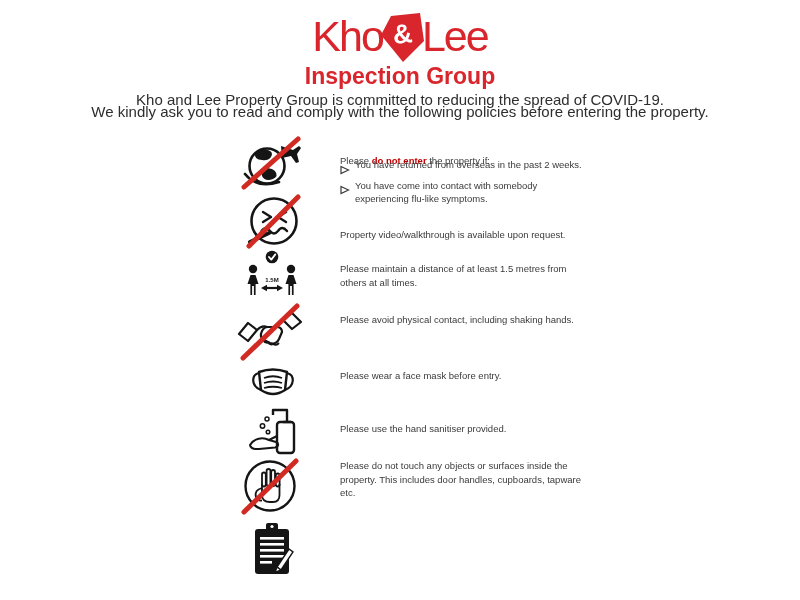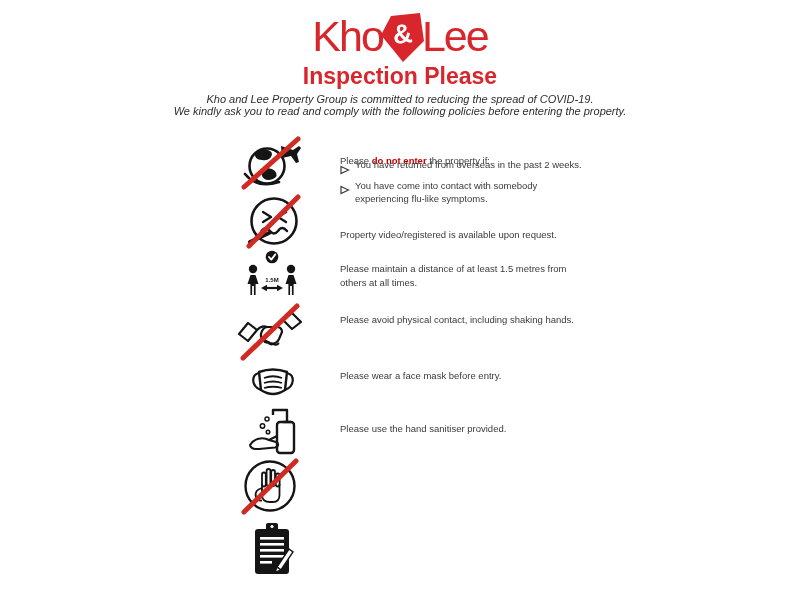--- a/index.html
+++ b/index.html
@@ -10,21 +10,21 @@
   
   .logo-row{position:absolute;top:10px;left:0;width:800px;display:flex;justify-content:center;align-items:center;}
   .logo-word{font-size:43px;font-weight:normal;letter-spacing:-2px;color:#d8262c;line-height:50px;}
   .logo-mark{position:relative;width:45px;height:51px;margin:0 -3px;top:2px;}
   .logo-mark svg{position:absolute;left:0;top:0;}
   .logo-amp{position:absolute;left:0;top:7px;width:45px;text-align:center;color:#ffffff;
     font-size:27px;font-weight:bold;transform:rotate(-6deg);}
   .page-title{position:absolute;top:63px;left:0;width:800px;text-align:center;
     color:#d8262c;font-size:23px;font-weight:bold;}
   .intro{position:absolute;top:94px;left:0;width:800px;text-align:center;
-    font-size:11px;line-height:11.5px;color:#2e2e2e;white-space:pre-line;font-style:italic;}
+    font-size:15px;line-height:11.5px;color:#2e2e2e;white-space:pre-line;}
   
   .txt{position:absolute;left:340px;width:242px;font-size:9.5px;line-height:13.5px;
     color:#3a3a3a;white-space:pre-line;}
   .emph{color:#c00000;font-weight:bold;}
   .bullets{position:absolute;left:340px;top:158px;width:242px;}
   .bullet-row{display:flex;align-items:flex-start;}
   .bullet-glyph{flex:0 0 15px;padding-top:2.5px;}
   .bullet-text{font-size:9.5px;line-height:13.5px;color:#3a3a3a;white-space:pre-line;}
   
   .icon{position:absolute;}
@@ -46,21 +46,21 @@
     <span class="logo-word">Kho</span>
     <span class="logo-mark">
       <svg width="45" height="51" viewBox="0 0 45 51">
         <polygon points="11,4 40,1 44,29 23,50 1,23" fill="#d8262c"></polygon>
       </svg>
       <span class="logo-amp">&amp;</span>
     </span>
     <span class="logo-word">Lee</span>
   </div>
 
-  <div class="page-title">Inspection Please</div>
+  <div class="page-title">Inspection Group</div>
   <div class="intro">Kho and Lee Property Group is committed to reducing the spread of COVID-19.
 We kindly ask you to read and comply with the following policies before entering the property.</div>
 
   <div class="icon i-globe">
     <svg width="61" height="56" viewBox="0 0 61 56">
       <circle cx="26" cy="30" r="17.5" fill="none" stroke="#151515" stroke-width="2.6"></circle>
       <path d="M14,17 q6,-6 13,-3 q6,2 3,7 q-3,4 -9,3 q-8,0 -7,-7 z" fill="#151515"></path>
       <path d="M21,34 q8,-4 13,1 q4,5 -2,8 q-8,3 -11,-3 z" fill="#151515"></path>
       <path d="M40,10 l12,4 l6,-4 l2,2 l-4,6 l2,8 l-3,1 l-5,-7 l-9,2 z" fill="#151515"></path>
       <path d="M4,38 Q16,53 38,46" fill="none" stroke="#151515" stroke-width="2.6" stroke-linecap="round"></path>
@@ -95,21 +95,21 @@
       <span class="bullet-glyph">
         <svg width="10" height="10" viewBox="0 0 10 10">
             <polygon points="1,1.5 8.5,5 1,8.5" fill="#ffffff" stroke="#3a3a3a" stroke-width="1.2"></polygon>
           </svg>
       </span>
       <span class="bullet-text">You have come into contact with somebody
 experiencing flu-like symptoms.</span>
     </div>
   </div>
 
-  <div class="txt" style="top:228px">Property video/registered is available upon request.</div>
+  <div class="txt" style="top:228px">Property video/walkthrough is available upon request.</div>
 
   <div class="icon i-distance">
     <svg width="58" height="47" viewBox="0 0 58 47">
       <circle cx="29" cy="7" r="6.3" fill="#151515"></circle>
       <path d="M26,7 l2.3,2.6 l4,-5.2" fill="none" stroke="#ffffff" stroke-width="1.8" stroke-linecap="round" stroke-linejoin="round"></path>
       <circle cx="10" cy="19" r="4.2" fill="#151515"></circle>
       <polygon points="4.5,34 7.5,25 12.5,25 15.5,34 12.6,34 12.6,45 10.9,45 10.9,36 9.1,36 9.1,45 7.4,45 7.4,34" fill="#151515"></polygon>
       <circle cx="48" cy="19" r="4.2" fill="#151515"></circle>
       <polygon points="42.5,34 45.5,25 50.5,25 53.5,34 50.6,34 50.6,45 48.9,45 48.9,36 47.1,36 47.1,45 45.4,45 45.4,34" fill="#151515"></polygon>
       <text x="29" y="31.5" text-anchor="middle" font-family="Liberation Sans, sans-serif" font-size="6" font-weight="bold" fill="#151515">1.5M</text>
@@ -167,20 +167,23 @@
       <circle cx="31" cy="32" r="24.5" fill="none" stroke="#151515" stroke-width="2.4"></circle>
       <rect x="23" y="18.5" width="3.8" height="14" rx="1.9" fill="none" stroke="#151515" stroke-width="1.8"></rect>
       <rect x="27.6" y="15" width="3.8" height="17" rx="1.9" fill="none" stroke="#151515" stroke-width="1.8"></rect>
       <rect x="32.2" y="16" width="3.8" height="16" rx="1.9" fill="none" stroke="#151515" stroke-width="1.8"></rect>
       <rect x="36.8" y="19.5" width="3.8" height="13" rx="1.9" fill="none" stroke="#151515" stroke-width="1.8"></rect>
       <path d="M23,30 L23,41 Q23,48 31,48 L34,48 Q40.5,48 40.5,41 L40.5,30" fill="none" stroke="#151515" stroke-width="1.8"></path>
       <path d="M23,34 Q15,36 17,43 Q18,47 23,46.5" fill="none" stroke="#151515" stroke-width="1.8"></path>
       <line x1="57" y1="7" x2="5" y2="58" stroke="#d02a22" stroke-width="5" stroke-linecap="round"></line>
     </svg>
   </div>
+  <div class="txt" style="top:459px">Please do not touch any objects or surfaces inside the
+property. This includes door handles, cupboards, tapware
+etc.</div>
 
   <div class="icon i-clipboard">
     <svg width="46" height="57" viewBox="0 0 46 57">
       <rect x="4" y="8" width="34" height="45" rx="3" fill="#151515"></rect>
       <rect x="15" y="2" width="12" height="10" rx="2" fill="#151515"></rect>
       <circle cx="21" cy="5.5" r="1.6" fill="#ffffff"></circle>
       <rect x="9" y="16" width="24" height="2.6" fill="#ffffff"></rect>
       <rect x="9" y="22" width="24" height="2.6" fill="#ffffff"></rect>
       <rect x="9" y="28" width="24" height="2.6" fill="#ffffff"></rect>
       <rect x="9" y="34" width="24" height="2.6" fill="#ffffff"></rect>

